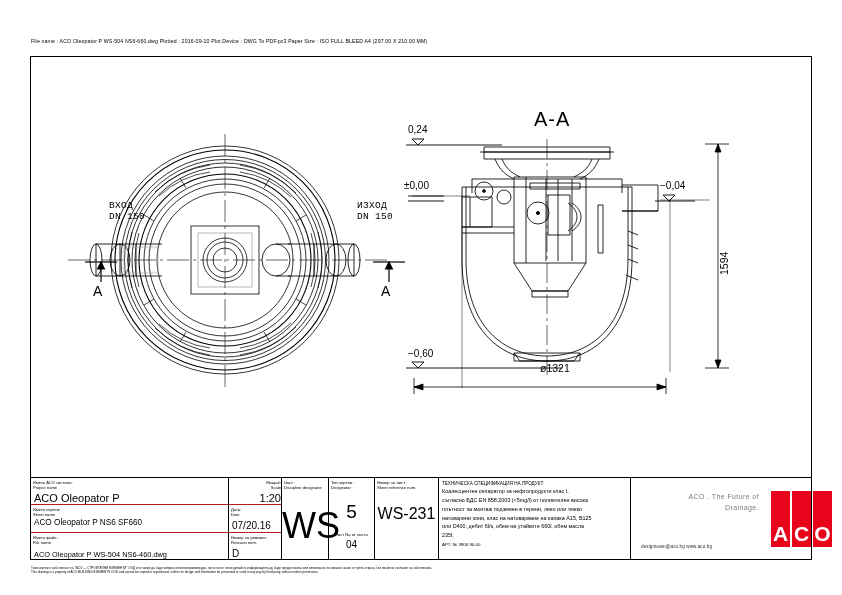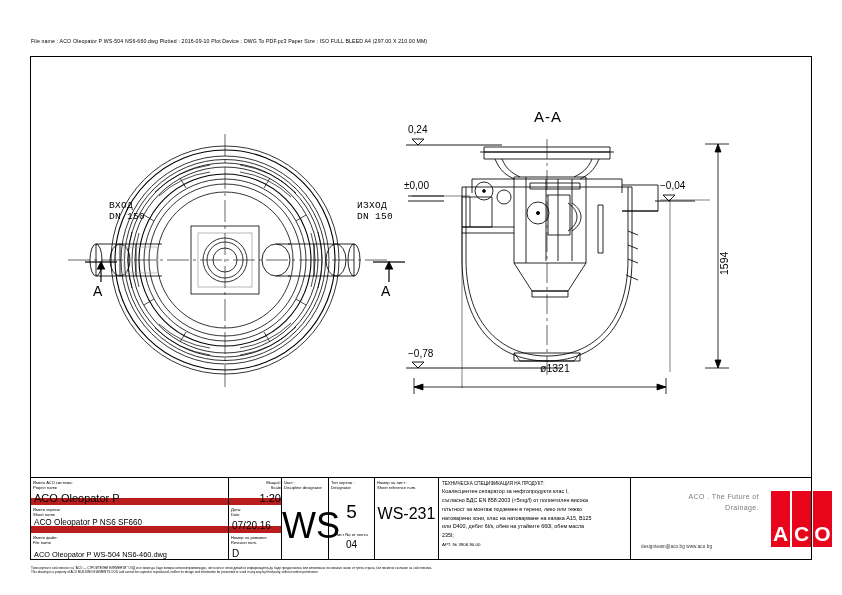--- a/index.html
+++ b/index.html
@@ -8,21 +8,21 @@
 
   .plot-header{position:absolute;left:31px;top:38px;font-size:5.2px;letter-spacing:.15px;white-space:nowrap;font-family:"Liberation Sans",sans-serif;}
 
   .frame{position:absolute;left:30px;top:56px;width:782px;height:504px;border:1px solid #000;box-sizing:border-box;}
 
   .disclaimer{position:absolute;left:31px;top:566px;width:500px;font-size:3.1px;line-height:1.45;color:#000;font-family:"Liberation Sans",sans-serif;}
 
   
   .tb{position:absolute;left:30px;top:477px;width:782px;height:83px;box-sizing:border-box;border:1px solid #000;border-top:1.3px solid #000;}
   .tb .col{position:absolute;top:0;bottom:0;box-sizing:border-box;border-right:1px solid #000;}
-  .tb .cell{position:absolute;left:0;right:0;box-sizing:border-box;border-bottom:7px solid #b91c1c;}
+  .tb .cell{position:absolute;left:0;right:0;box-sizing:border-box;border-bottom:1px solid #b91c1c;}
   .lbl{font-size:4.1px;line-height:1.25;padding:1.5px 0 0 2px;color:#000;white-space:nowrap;}
   .lbl .bg{display:block;}
   .lbl .en{display:block;}
   .val{padding:0 0 0 3px;font-size:11px;line-height:1;}
   .val-sm{padding:0 0 0 3px;font-size:8.2px;line-height:1;}
 
   .bigchar{font-size:36px;text-align:right;line-height:1;}
   .midchar{font-size:19px;text-align:center;line-height:1;}
   .num04{font-size:10px;text-align:center;line-height:1;}
 
@@ -33,21 +33,21 @@
   .slogan{font-size:7px;color:#7a7a7a;text-align:right;line-height:1.6;letter-spacing:.4px;}
   .contact{font-size:4.6px;color:#333;letter-spacing:.1px;}
 
   .logo{position:absolute;display:flex;gap:2px;}
   .logo .blk{background:#e8051c;position:relative;}
   .logo .glyph{position:absolute;left:0;right:0;bottom:3px;text-align:center;color:#fff;font-size:21px;font-weight:bold;line-height:1;font-family:"Liberation Sans",sans-serif;}
 
   
   .dtxt{position:absolute;font-family:"Liberation Mono",monospace;font-size:9.5px;letter-spacing:.3px;white-space:pre;}
   .secA{position:absolute;font-family:"Liberation Sans",sans-serif;font-size:14px;}
-  .aa{position:absolute;font-family:"Liberation Sans",sans-serif;font-size:15px;letter-spacing:1px;}
+  .aa{position:absolute;font-family:"Liberation Sans",sans-serif;font-size:20px;letter-spacing:1px;}
   .elev{position:absolute;font-family:"Liberation Sans",sans-serif;font-size:10px;white-space:nowrap;}
   .dim{position:absolute;font-family:"Liberation Sans",sans-serif;font-size:10.5px;white-space:nowrap;}
   .dimv{position:absolute;font-family:"Liberation Sans",sans-serif;font-size:10.5px;white-space:nowrap;transform:rotate(-90deg);transform-origin:left top;}
 
   svg{display:block;}
 </style>
 </head>
 <body>
 
 <div id="sheet">
@@ -246,21 +246,21 @@
     </g>
   </svg>
   <div class="elev" style="left:660px;top:180px;">−0,04</div>
 
   <svg style="position:absolute;left:404px;top:360px;" width="160" height="16" viewBox="0 0 160 16">
     <g stroke="#000" stroke-width="0.9" fill="none">
       <path d="M2 8 H 158"></path>
       <path d="M8 2 l6 6 l6 -6 z"></path>
     </g>
   </svg>
-  <div class="elev" style="left:408px;top:348px;">−0,78</div>
+  <div class="elev" style="left:408px;top:348px;">−0,60</div>
 
   <svg style="position:absolute;left:705px;top:140px;" width="26" height="232" viewBox="0 0 26 232">
     <g stroke="#000" stroke-width="0.8" fill="#000">
       <path d="M13 4 V 228" fill="none"></path>
       <path d="M13 4 l-3 8 h6 z"></path>
       <path d="M13 228 l-3 -8 h6 z"></path>
       <path d="M0 4 H 24" fill="none"></path>
       <path d="M0 228 H 24" fill="none"></path>
     </g>
   </svg>

